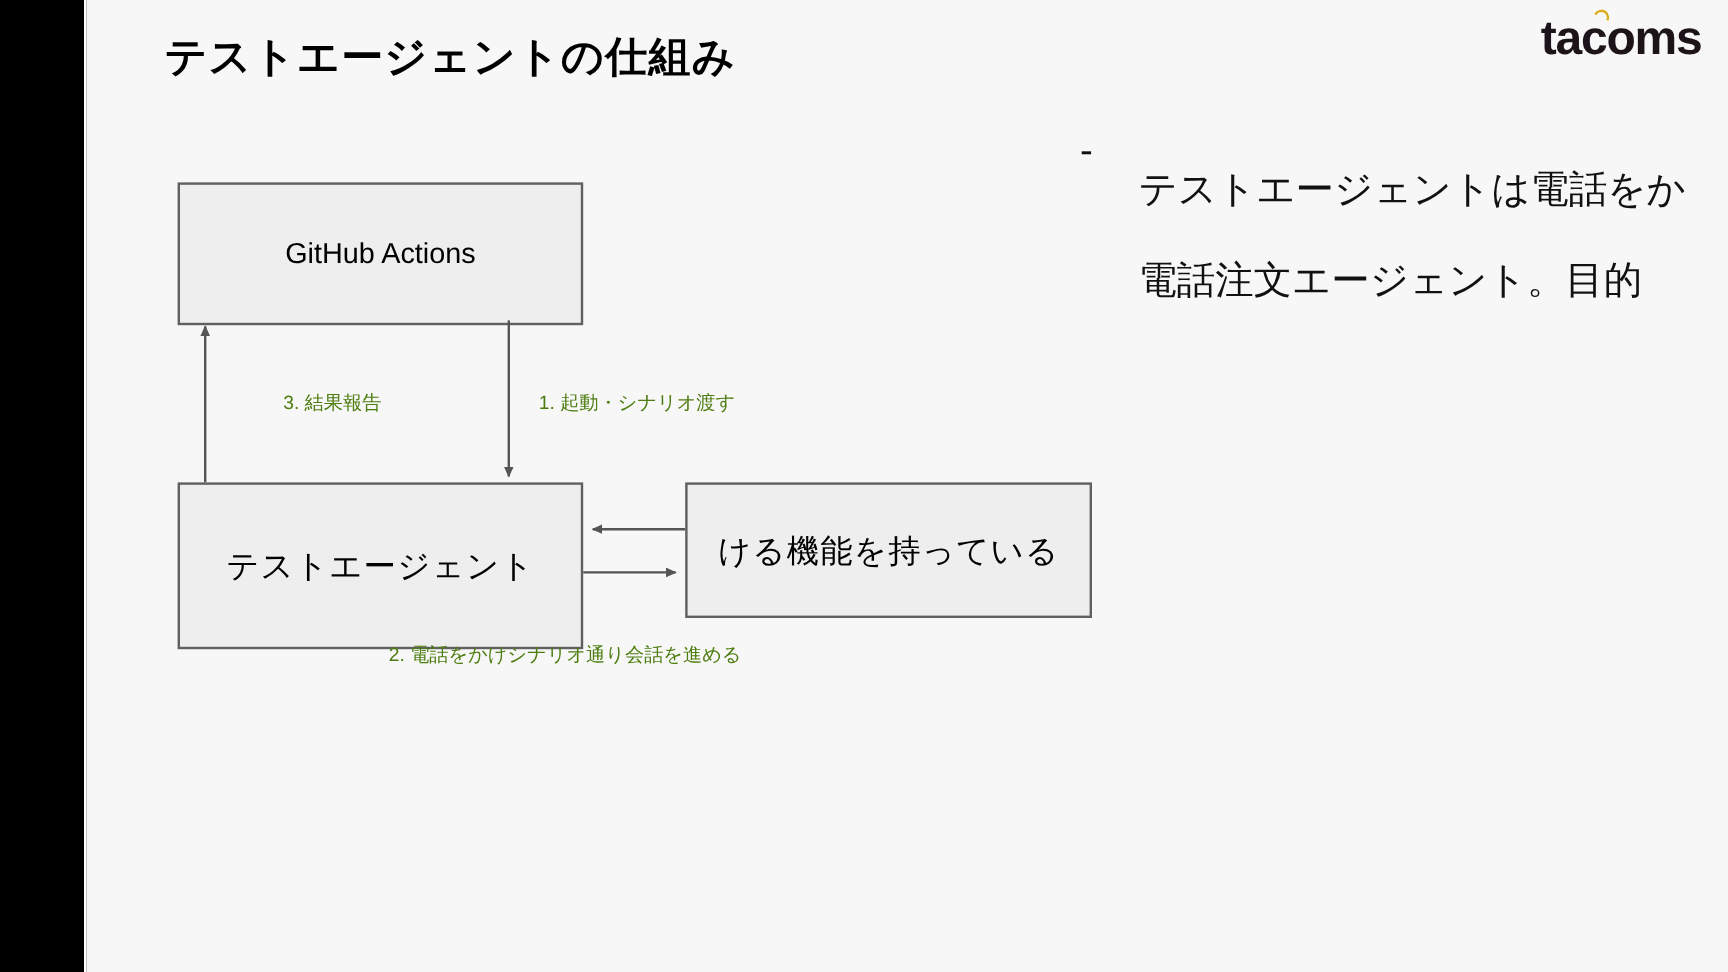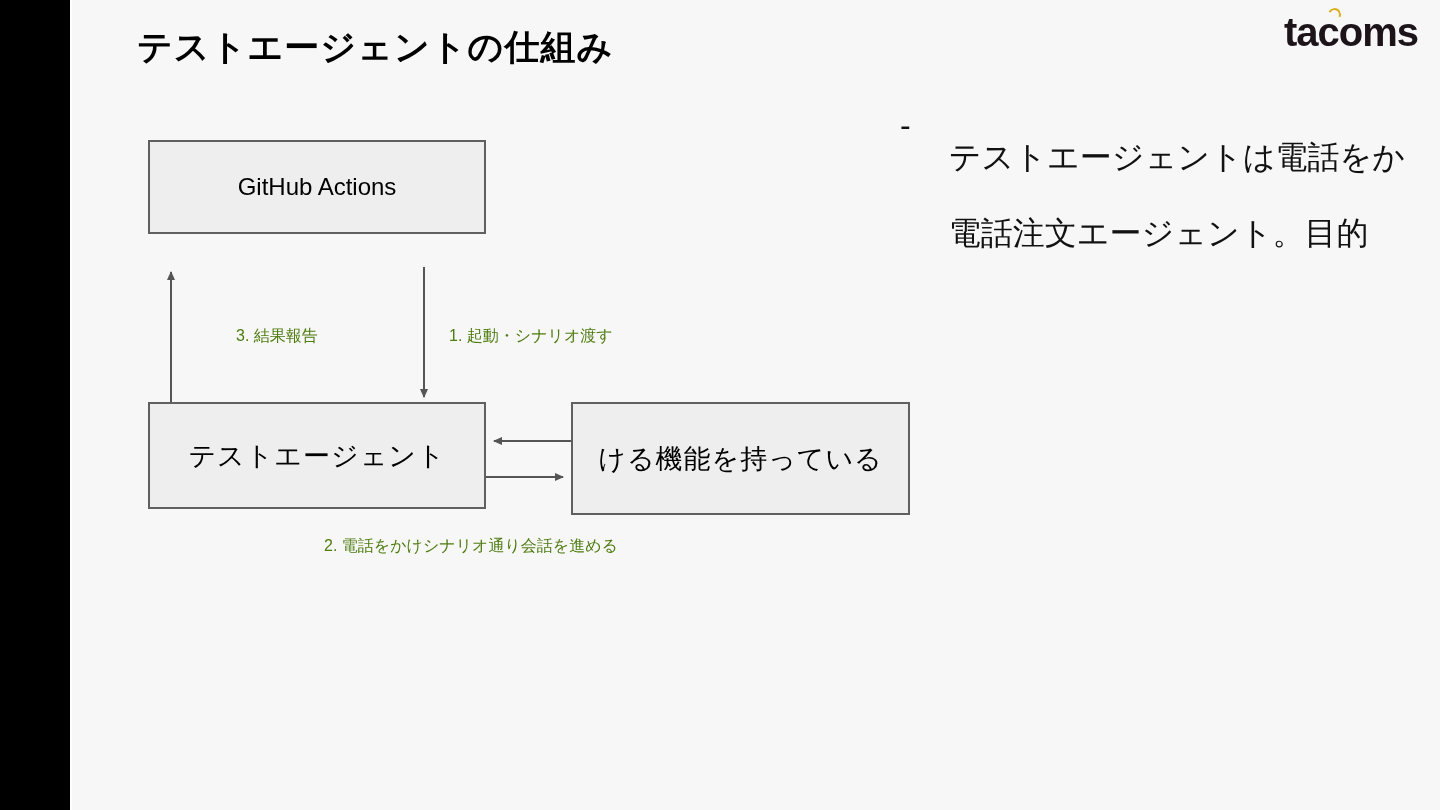--- a/index.html
+++ b/index.html
@@ -62,22 +62,22 @@
   .node {
     position: absolute;
     background: #eeeeee;
     border: 2px solid #606060;
     display: flex;
     align-items: center;
     justify-content: center;
     box-sizing: border-box;
     color: #000;
   }
-  .node-github { left: 148px; top: 140px; width: 338px; height: 94px; font-size: 24px; justify-content: center; }
-  .node-test   { left: 148px; top: 402px; width: 338px; height: 107px; font-size: 27px; letter-spacing: 1px; }
+  .node-github { left: 148px; top: 152px; width: 338px; height: 119px; font-size: 24px; justify-content: center; }
+  .node-test   { left: 148px; top: 402px; width: 338px; height: 139px; font-size: 27px; letter-spacing: 1px; }
   .node-phone  { left: 571px; top: 402px; width: 339px; height: 113px; font-size: 27px; letter-spacing: 1px; }
 
   
   .arrows {
     position: absolute;
     left: 0; top: 0;
     width: 1440px; height: 810px;
     pointer-events: none;
   }
 

